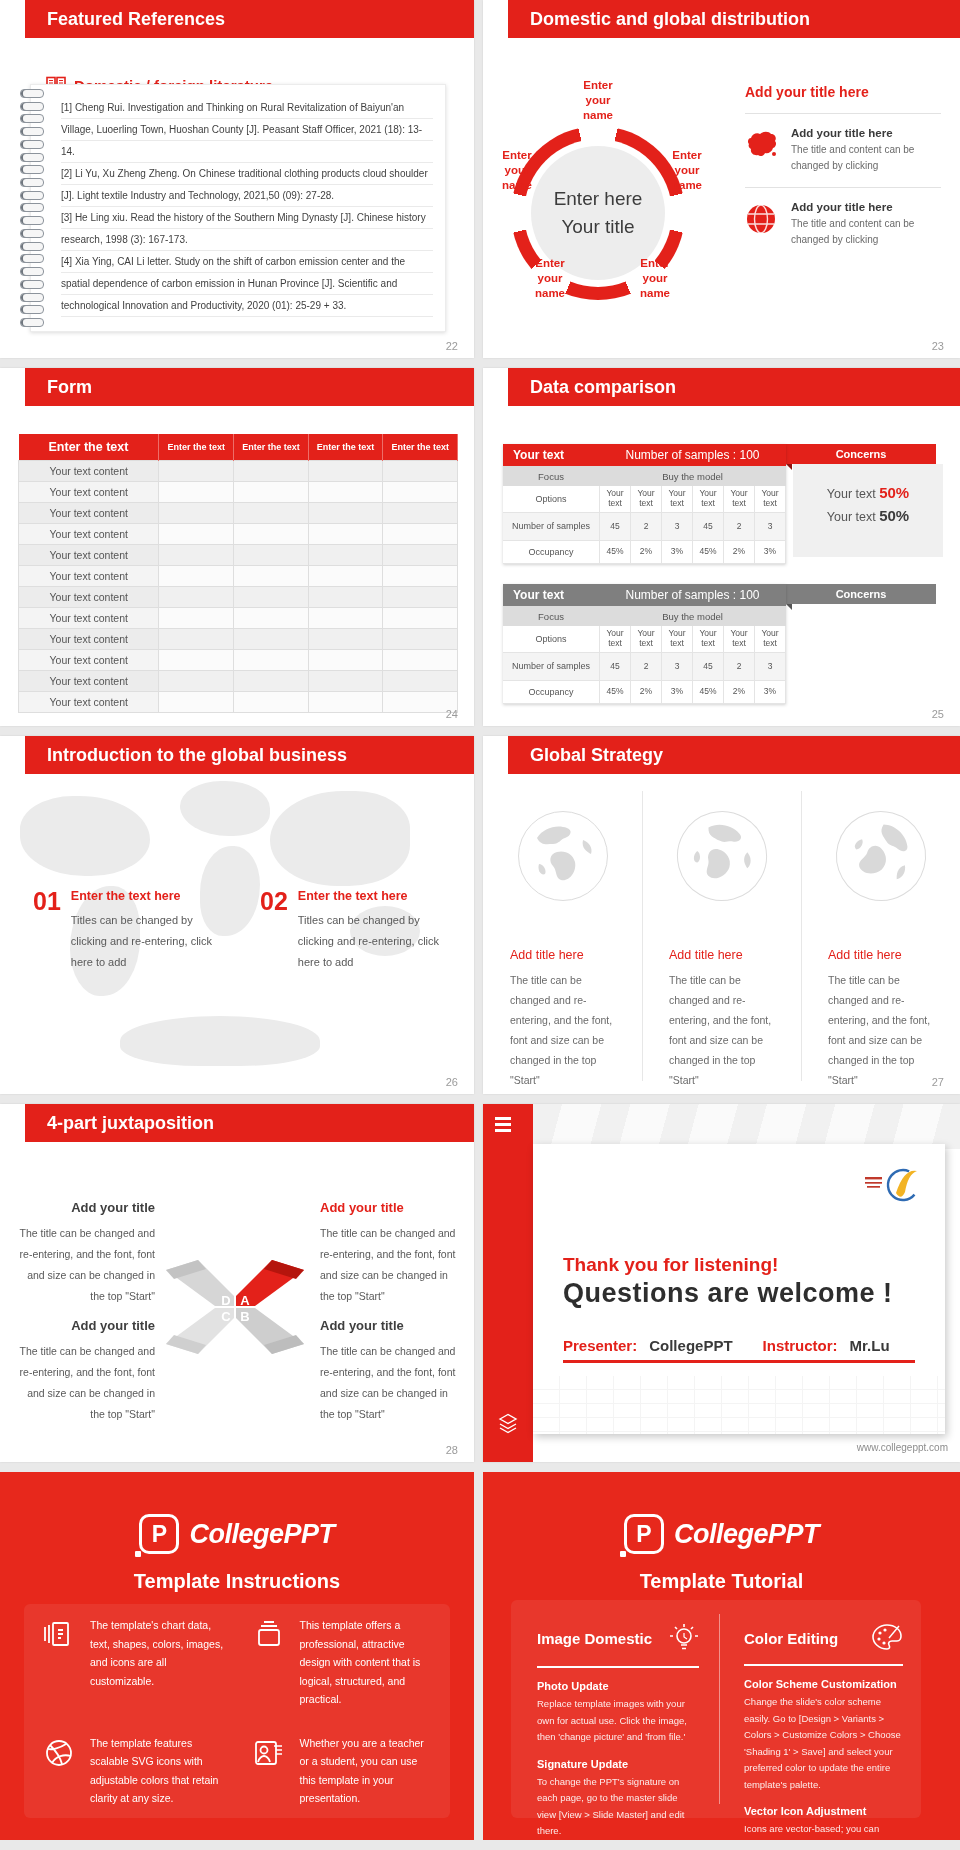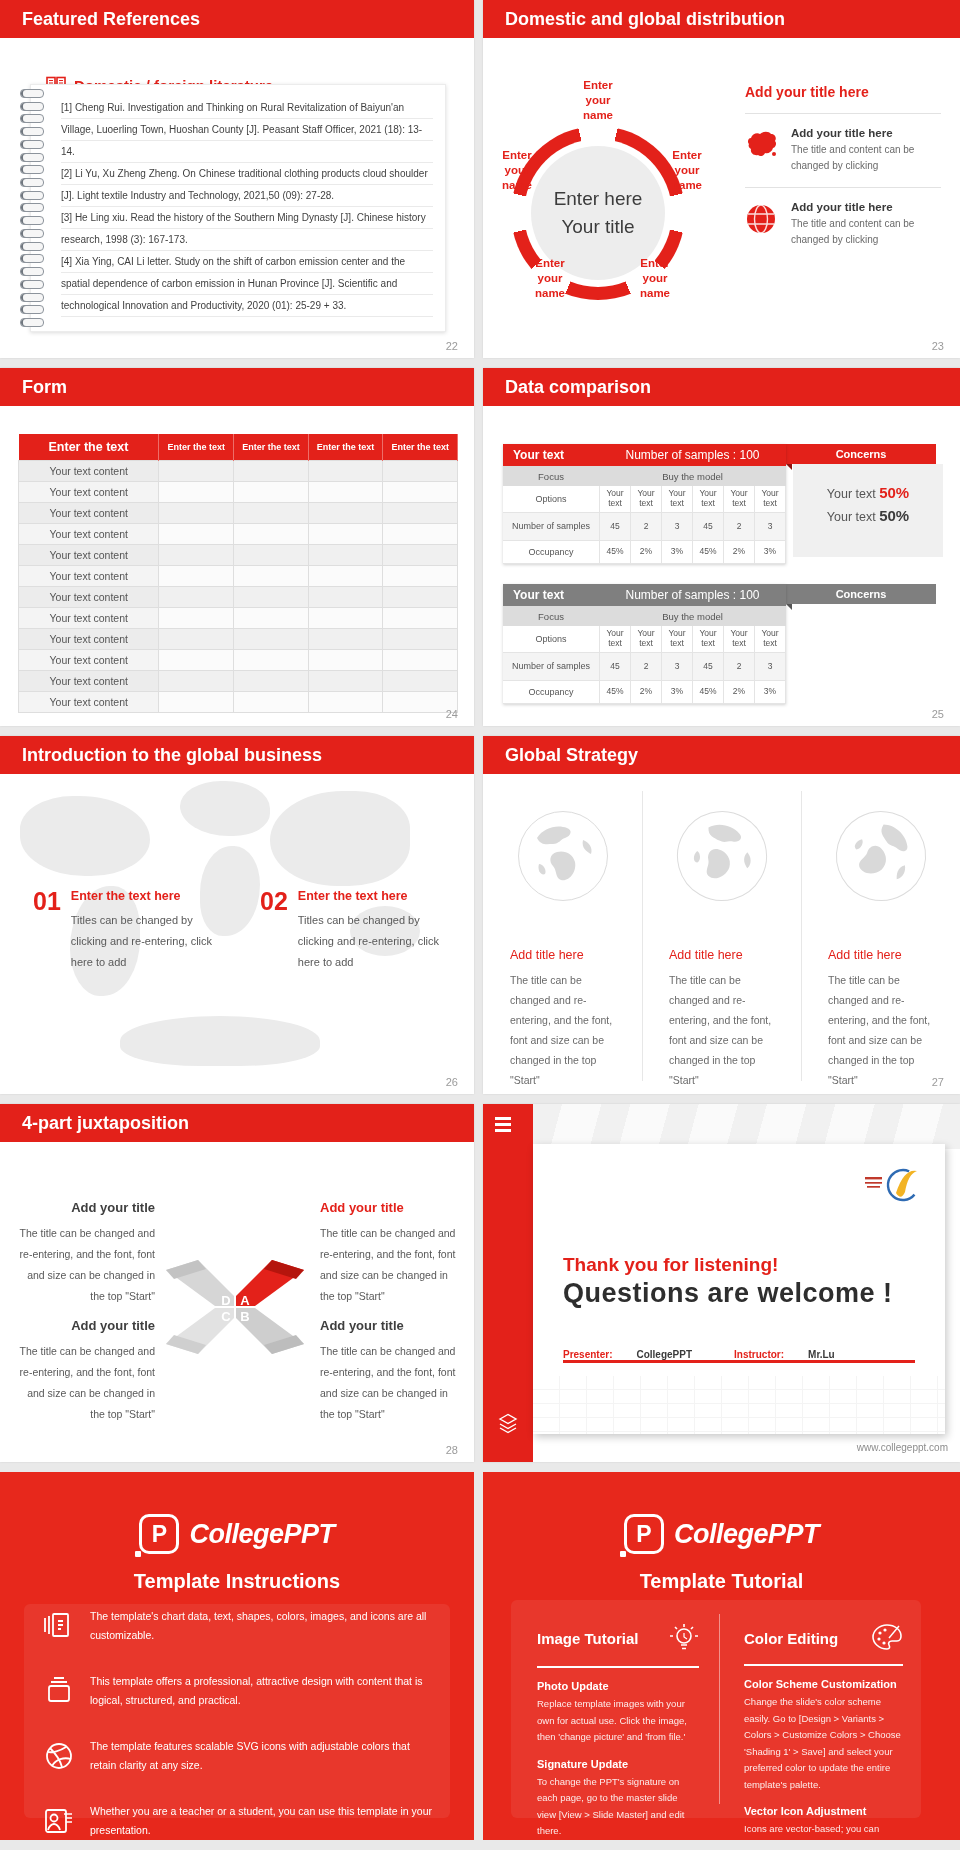--- a/index.html
+++ b/index.html
@@ -1,19 +1,19 @@
 <!DOCTYPE html>
 <html><head>
 <meta charset="utf-8">
 <style>
   html,body{margin:0;padding:0;background:#e9e9e9;}
   .page{position:relative;width:960px;height:1850px;box-sizing:border-box;background:#e9e9e9;
     display:grid;grid-template-columns:474px 477px;grid-template-rows:358px 358px 358px 358px 368px;
     column-gap:9px;row-gap:10px;font-family:"Liberation Sans",sans-serif;}
-  .slide{position:relative;background:#fff;overflow:hidden;box-shadow:0 0 2px rgba(0,0,0,.10);}
+  .slide{position:relative;background:#fff;overflow:hidden;box-shadow:0 0 2px rgba(0,0,0,.10);padding-left:25px;}
   .banner{height:38px;background:#e3211a;color:#fff;font-weight:bold;font-size:18px;line-height:38px;padding-left:22px;}
   .pagenum{position:absolute;right:16px;bottom:6px;font-size:11px;color:#9b9b9b;}
 
   
   .sec-head{position:absolute;top:52px;left:46px;display:flex;align-items:center;gap:8px;color:#e3211a;font-weight:bold;font-size:15px;margin-top:24px;}
   .ref-box{position:absolute;left:30px;top:84px;width:414px;height:246px;background:#fff;border:1px solid #ececec;box-shadow:0 1px 4px rgba(0,0,0,.14);}
   .spiral-col{position:absolute;left:-11px;top:4px;height:238px;display:flex;flex-direction:column;justify-content:space-between;}
   .ring-clip{width:22px;height:7px;border:1.5px solid #8d949c;border-radius:4px;background:#f6f6f6;box-shadow:inset 2px 0 0 #6f767e;}
   .ref-text{position:absolute;left:30px;right:12px;top:12px;height:224px;font-size:10px;line-height:22px;color:#3f3f3f;
     background:repeating-linear-gradient(to bottom,transparent 0 21px,#eaeaea 21px 22px);overflow:hidden;}
@@ -103,38 +103,38 @@
   .ty-side{position:absolute;left:0;top:0;width:50px;height:100%;background:#e3211a;}
   .ty-burger{position:absolute;left:12px;top:13px;width:16px;}
   .ty-burger div{height:2.5px;background:#fff;margin-bottom:3.5px;}
   .ty-layers{position:absolute;left:15px;top:308px;}
   .ty-streaks{position:absolute;left:50px;right:0;top:0;height:45px;
     background:repeating-linear-gradient(105deg,#f1f1f1 0 28px,#fafafa 28px 66px);}
   .ty-card{position:absolute;left:50px;top:40px;width:412px;height:290px;background:#fff;box-shadow:2px 3px 8px rgba(0,0,0,.22);}
   .ty-logo{position:absolute;right:20px;top:18px;}
   .ty-l1{position:absolute;left:30px;top:110px;font-size:19px;font-weight:bold;color:#e3211a;}
   .ty-l2{position:absolute;left:30px;top:134px;font-size:27px;font-weight:bold;color:#2e2e2e;letter-spacing:.5px;}
-  .ty-pres{position:absolute;left:30px;top:205px;display:flex;gap:24px;font-size:10px;font-weight:bold;}
+  .ty-pres{position:absolute;left:30px;top:193px;display:flex;gap:12px;font-size:15px;font-weight:bold;}
   .ty-pres .lbl{color:#e3211a;} .ty-pres .val{color:#3a3a3a;margin-right:18px;}
   .ty-rule{position:absolute;left:30px;top:216px;width:352px;height:3px;background:#e3211a;}
   .ty-grid{position:absolute;left:0;bottom:0;width:100%;height:58px;opacity:.45;
     background:repeating-linear-gradient(to right,transparent 0 26px,#e7e7e7 26px 27px),
                repeating-linear-gradient(to bottom,transparent 0 13px,#e7e7e7 13px 14px);}
   .ty-site{position:absolute;right:12px;bottom:9px;font-size:10px;color:#8c8c8c;}
 
   
   .panel{position:relative;background:#e7281c;overflow:hidden;}
   .logo-row{position:absolute;top:42px;left:0;width:100%;display:flex;align-items:center;justify-content:center;gap:10px;}
   .pmark{position:relative;width:34px;height:34px;border:3px solid #fff;border-radius:10px;color:#fff;
     font-weight:bold;font-size:23px;display:flex;align-items:center;justify-content:center;}
   .pmark::after{content:'';position:absolute;left:-7px;bottom:-6px;width:6px;height:6px;background:#fff;border-radius:1px;}
   .logo-word{color:#fff;font-size:27px;font-weight:bold;font-style:italic;letter-spacing:-.5px;}
   .panel-title{position:absolute;top:98px;left:0;width:100%;text-align:center;color:#fff;font-size:20px;font-weight:bold;}
   .panel-card{position:absolute;left:24px;top:132px;width:426px;height:214px;background:rgba(255,255,255,.07);border-radius:6px;}
-  .pi-grid{display:grid;grid-template-columns:1fr;column-gap:18px;row-gap:24px;padding:3px 16px;gap:25px;}
+  .pi-grid{display:grid;grid-template-columns:1fr 1fr;column-gap:18px;row-gap:24px;padding:12px 16px;gap:25px;}
   .pi-item{display:flex;gap:10px;}
   .pi-item .ic{flex:0 0 40px;padding-top:2px;}
   .pi-item p{margin:0;color:#fff;font-size:10.5px;line-height:18.5px;}
   .tut-card{position:absolute;left:28px;top:128px;width:410px;height:218px;background:rgba(255,255,255,.07);border-radius:6px;display:flex;}
   .tut-col{padding:22px 20px 0 26px;}
   .tut-col.c1{width:162px;} .tut-col.c2{flex:1;padding-left:24px;padding-right:18px;}
   .tut-divider{width:1px;background:rgba(255,255,255,.45);margin:14px 0;}
   .tut-head{display:flex;align-items:flex-start;justify-content:space-between;color:#fff;}
   .tut-head .h{font-size:15px;font-weight:bold;padding-top:8px;}
   .tut-rule{height:2px;background:#fff;margin:8px 0 12px;}
@@ -642,21 +642,21 @@
 
   <div class="panel">
     <div class="logo-row">
       <div class="pmark">P</div>
       <div class="logo-word">CollegePPT</div>
     </div>
     <div class="panel-title">Template Tutorial</div>
     <div class="tut-card">
       <div class="tut-col c1" id="tut-col-0">
           <div class="tut-head">
-            <span class="h">Image Tutorial</span>
+            <span class="h">Image Domestic</span>
             <span><svg width="30" height="32" viewBox="0 0 30 32">
                 <g fill="none" stroke="#fff" stroke-width="1.6">
                   <circle cx="15" cy="14" r="7"></circle>
                   <path d="M12 23h6M13 26.5h4M15 2v3M4 14H1M29 14h-3M6 5l2 2M24 5l-2 2"></path>
                   <path d="M15 11v4l3 2" stroke-width="1.2"></path>
                 </g>
               </svg></span>
           </div>
           <div class="tut-rule"></div>
           <div class="tut-sub">Photo Update</div>

